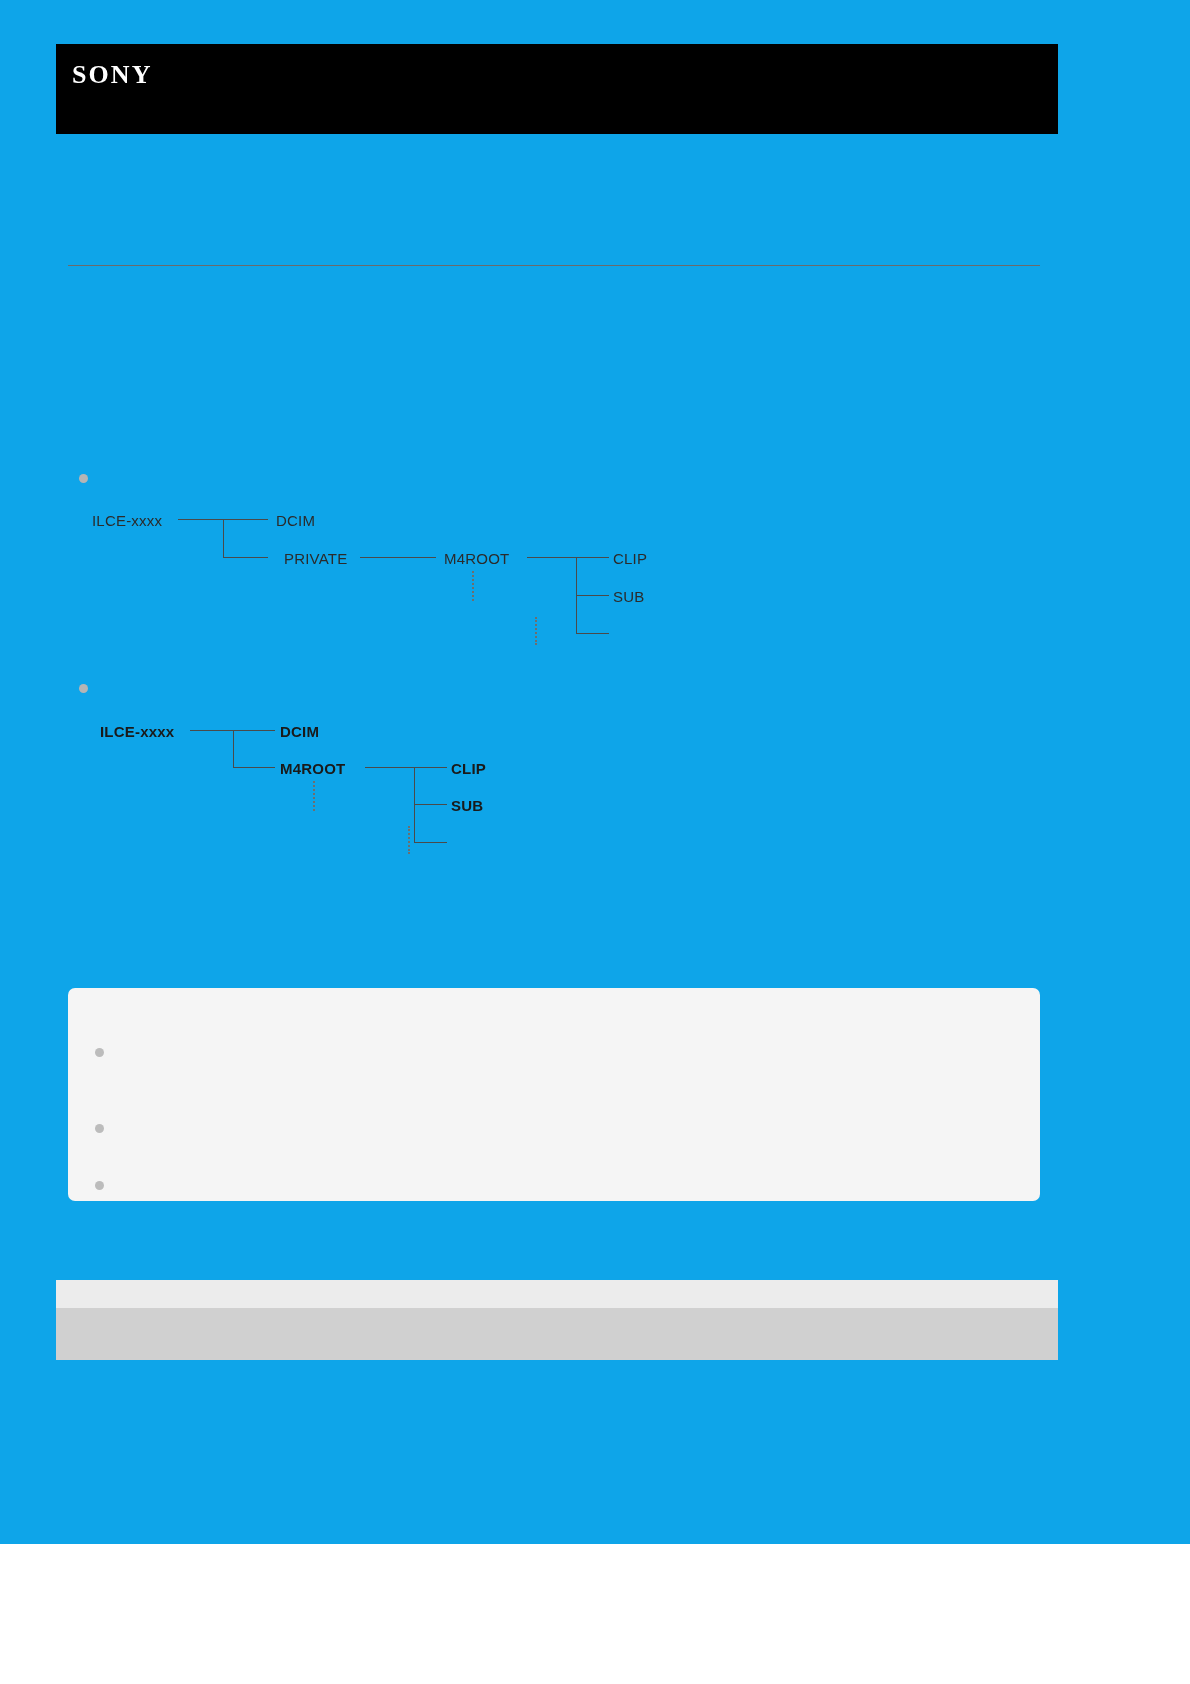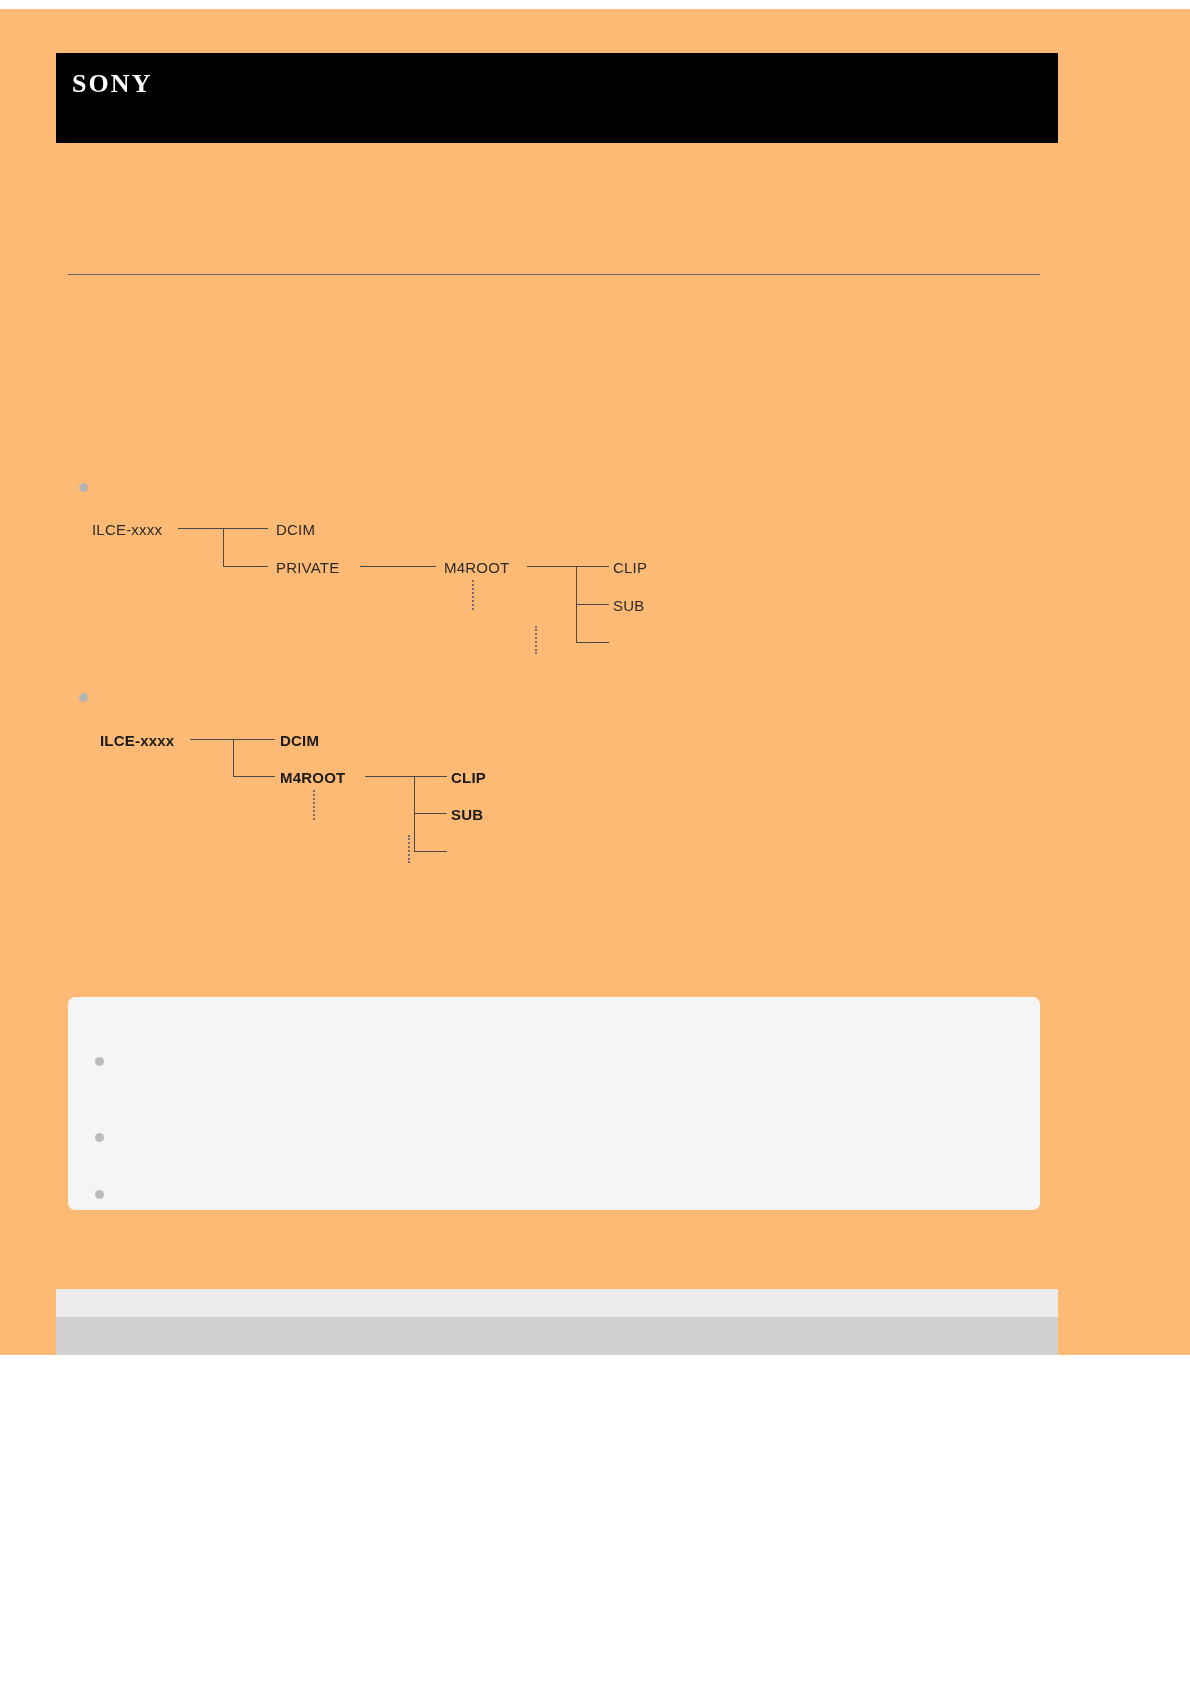--- a/index.html
+++ b/index.html
@@ -5,23 +5,23 @@
 <style>
   * { box-sizing: border-box; }
   html, body {
     margin: 0; padding: 0;
     background: #ffffff;
     font-family: "Liberation Sans", sans-serif;
   }
   .page {
     position: relative;
     width: 1190px;
-    height: 1346px;
-    margin: 9px auto;
-    background: #fdba74;
+    height: 1544px;
+    margin: 0 auto;
+    background: #0ea5e9;
     overflow: hidden;
   }
 
   
   .header-bar {
     position: absolute;
     left: 56px;
     top: 44px;
     width: 1002px;
     height: 90px;
@@ -221,21 +221,21 @@
     <span class="node" style="left:0px; top:8px;">ILCE-xxxx</span>
 
     <span class="hline" style="left:86px; top:14px; width:46px;"></span>
 
     <span class="vline" style="left:131px; top:14px; height:38px;"></span>
 
     <span class="hline" style="left:131px; top:14px; width:45px;"></span>
     <span class="node" style="left:184px; top:8px;">DCIM</span>
 
     <span class="hline" style="left:131px; top:52px; width:45px;"></span>
-    <span class="node" style="left:184px; top:46px;text-align:center;">PRIVATE</span>
+    <span class="node" style="left:192px; top:46px;text-align:center;">PRIVATE</span>
 
     <span class="hline" style="left:268px; top:52px; width:76px;"></span>
     <span class="node" style="left:352px; top:46px;">M4ROOT</span>
 
     <span class="dotline" style="left:380px; top:66px; height:30px;"></span>
 
     <span class="hline" style="left:435px; top:52px; width:50px;"></span>
     <span class="vline" style="left:484px; top:52px; height:77px;"></span>
 
     <span class="hline" style="left:484px; top:52px; width:33px;"></span>

